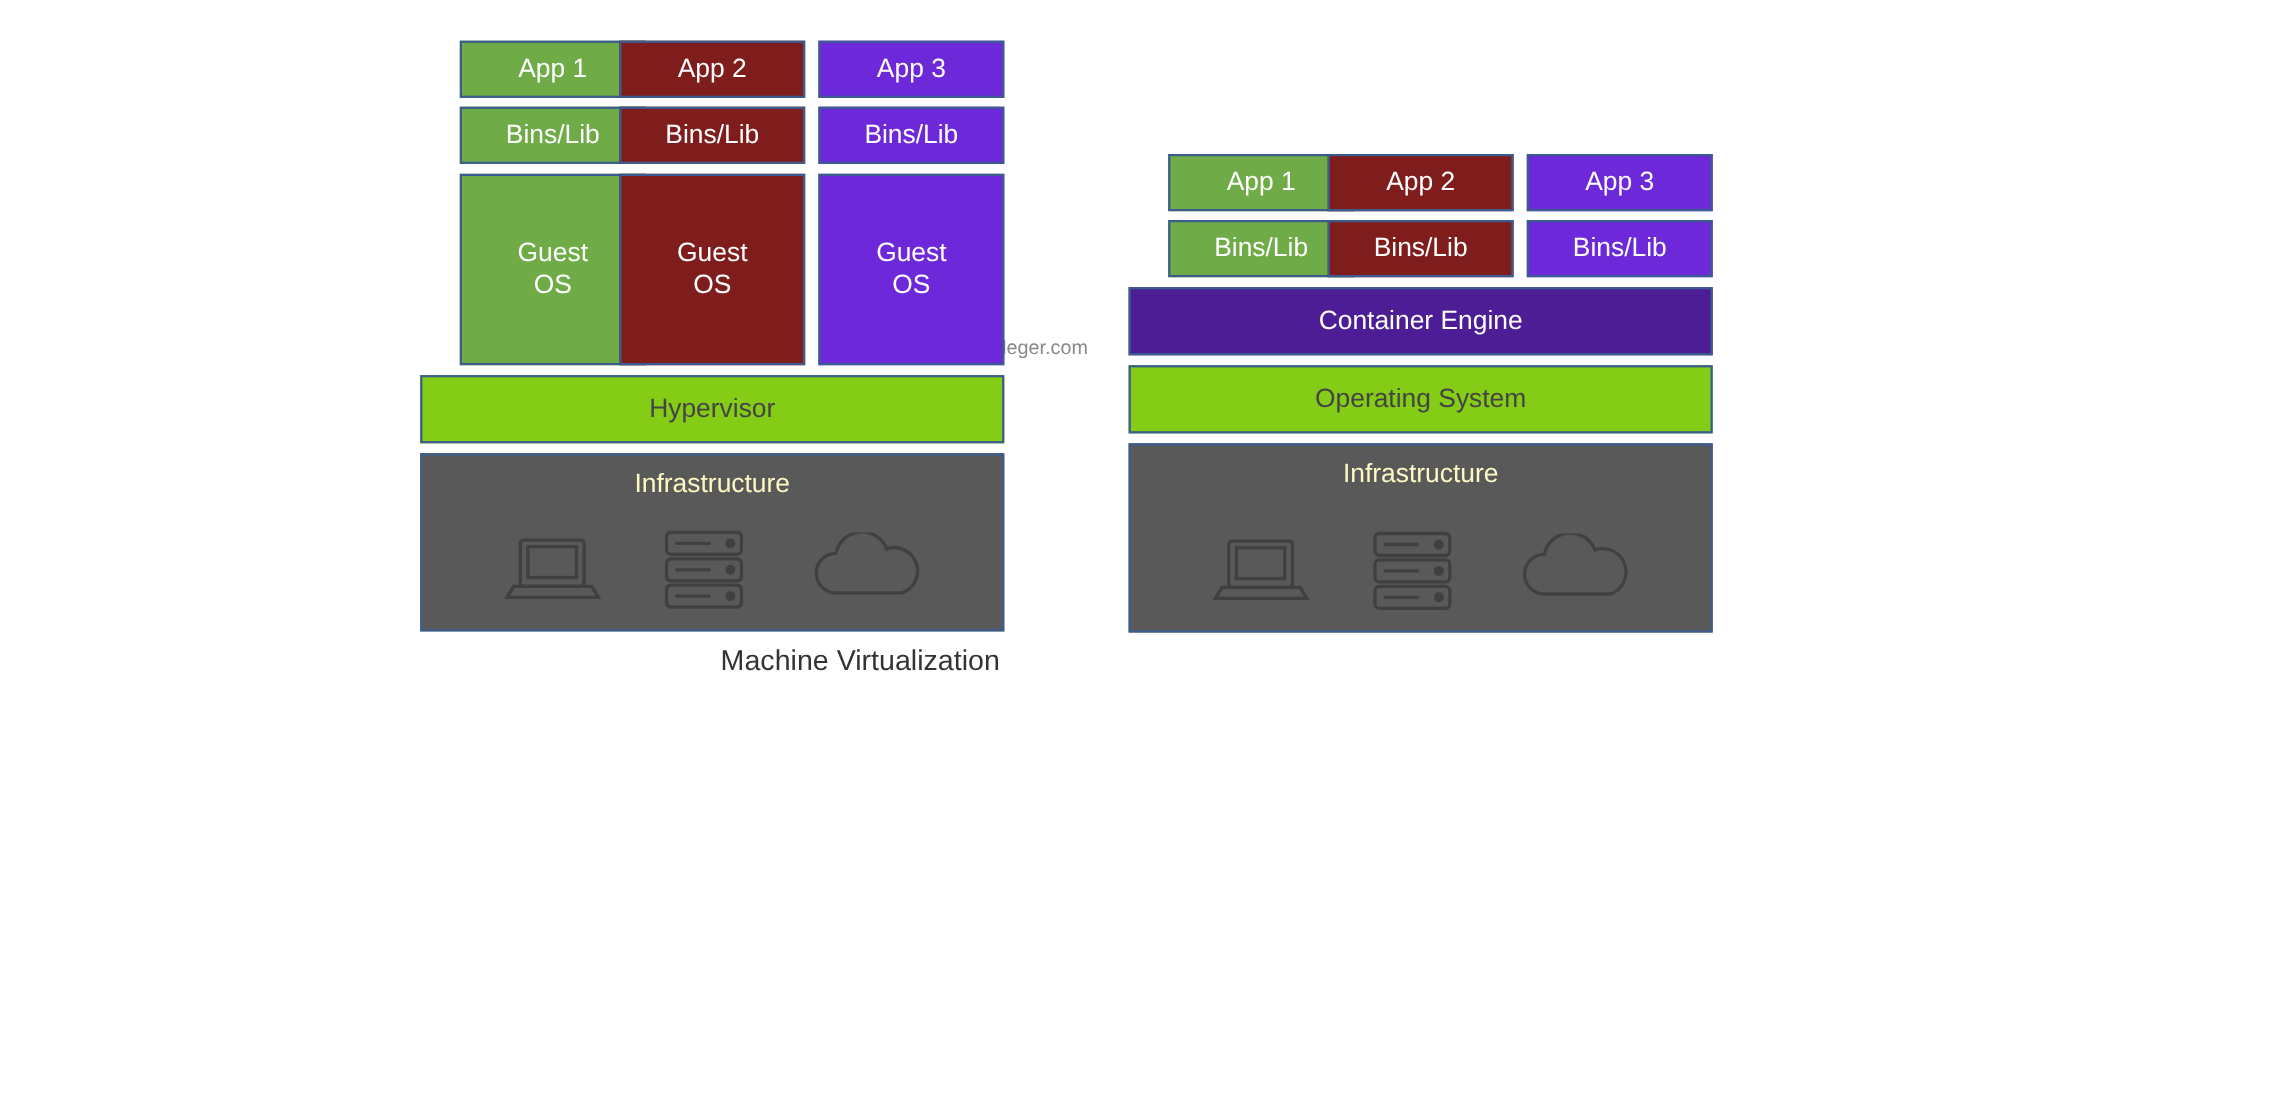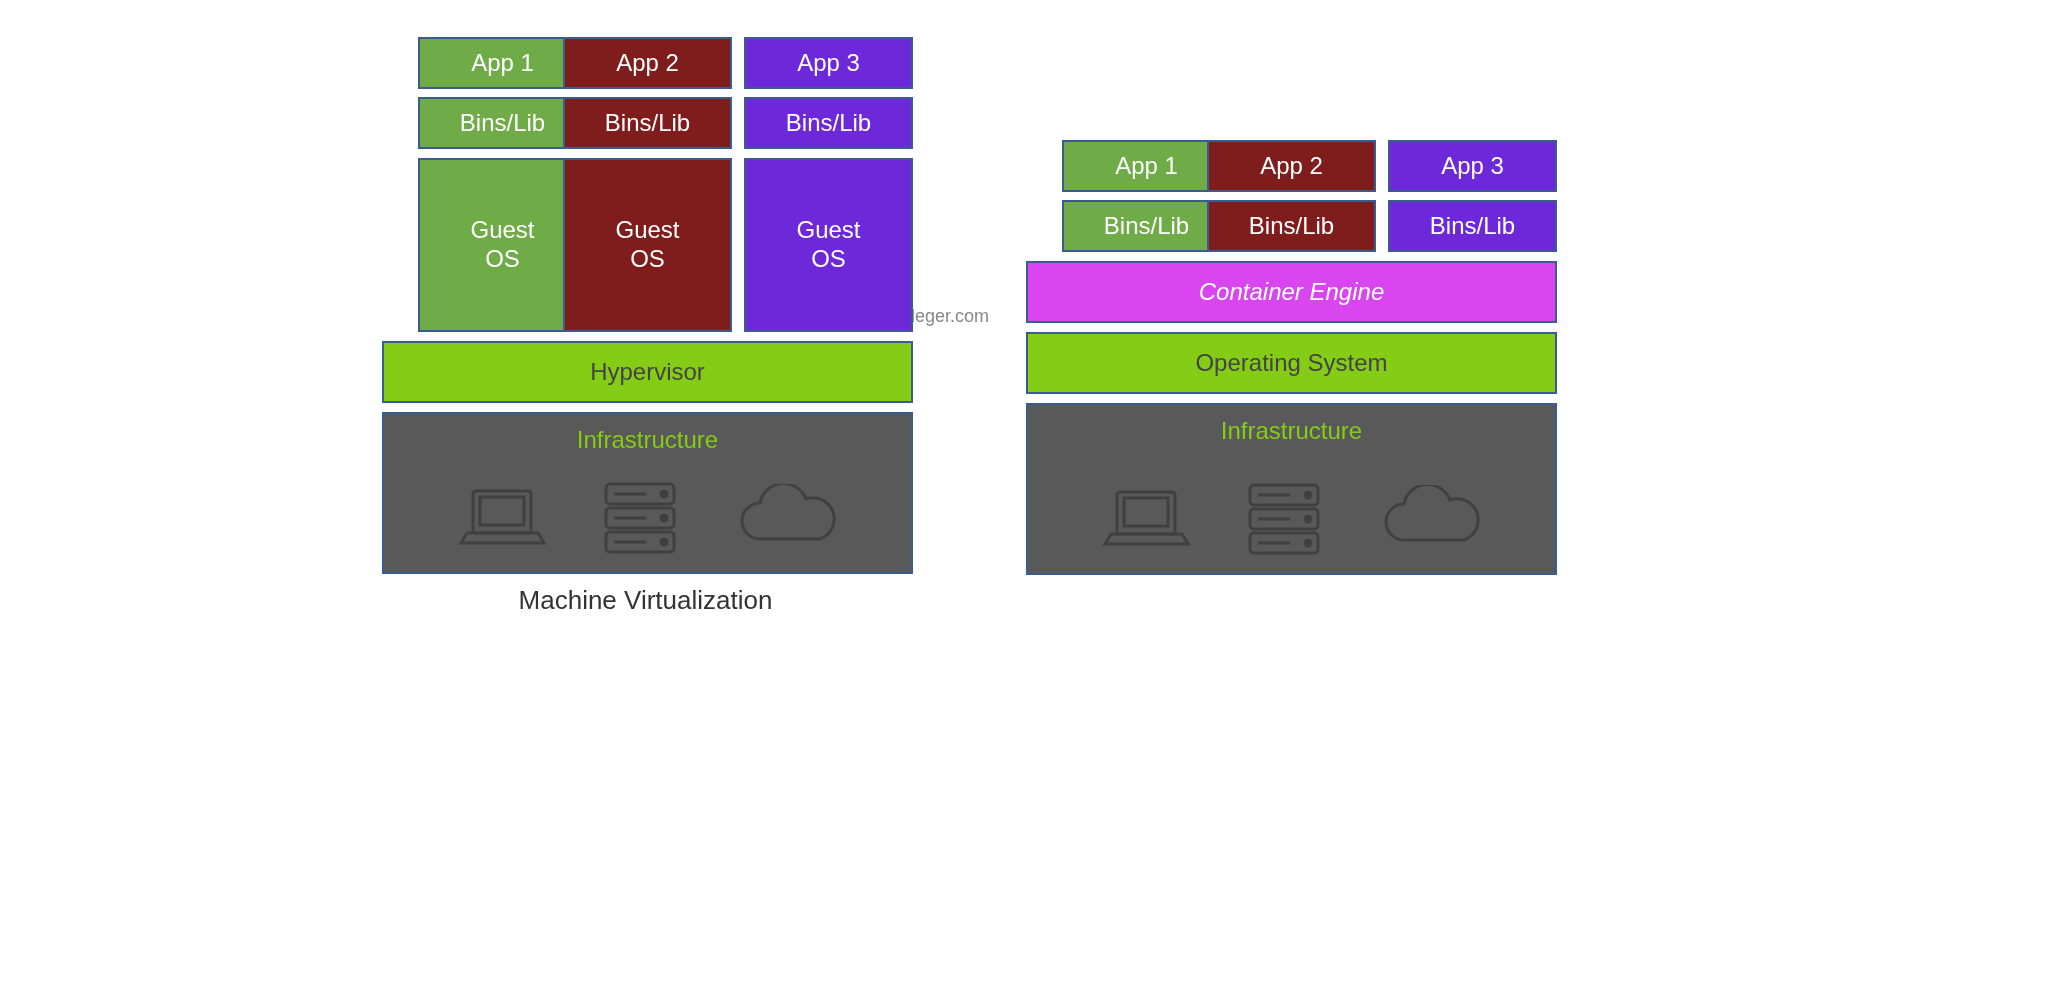--- a/index.html
+++ b/index.html
@@ -1,24 +1,24 @@
 <!DOCTYPE html>
 <html><head>
 <meta charset="utf-8">
 <style>
   html,body{margin:0;padding:0;background:#fff;font-family:"Segoe UI",Arial,sans-serif;}
   .canvas{position:relative;width:1550px;height:745px;margin:0 auto;background:#fff;}
   .box{position:absolute;border:2px solid #3b5c8f;display:flex;align-items:center;justify-content:center;text-align:center;color:#fff;font-size:24px;line-height:1.2;}
   .green{background:#6fab46;margin-left:36px;}
   .orange{background:#7f1d1d;}
   .red{background:#6d28d9;}
-  .blue{background:#d946ef;font-style:italic;}
+  .blue{background:#4c1d95;}
   .lightgray{background:#84cc16;color:#444;}
-  .darkgray{background:#595959;color:#84cc16;}
-  .title{position:absolute;color:#333;font-size:26px;font-weight:400;text-align:center;width:100%;}
+  .darkgray{background:#595959;color:#fef9c3;}
+  .title{position:absolute;color:#333;font-size:26px;font-weight:400;text-align:right;width:100%;}
   .watermark{position:absolute;color:#888;font-size:18px;pointer-events:none;}
   .infra-label{position:absolute;top:12px;left:0;right:0;font-size:24px;}
   .wrap{display:flex;flex-direction:column;justify-content:center;align-items:center;width:100%;}
   .icon-row{position:absolute;bottom:14px;left:0;right:0;display:flex;justify-content:center;align-items:center;gap:50px;}
   svg{display:block;}
 </style>
 </head>
 <body>
 
 <div class="canvas">

